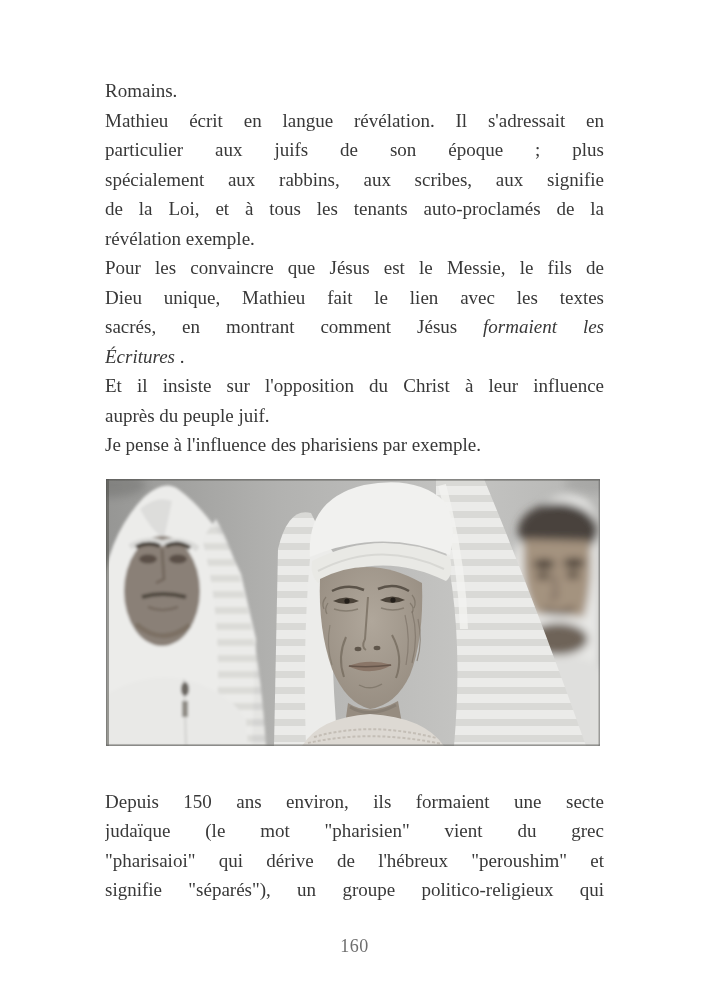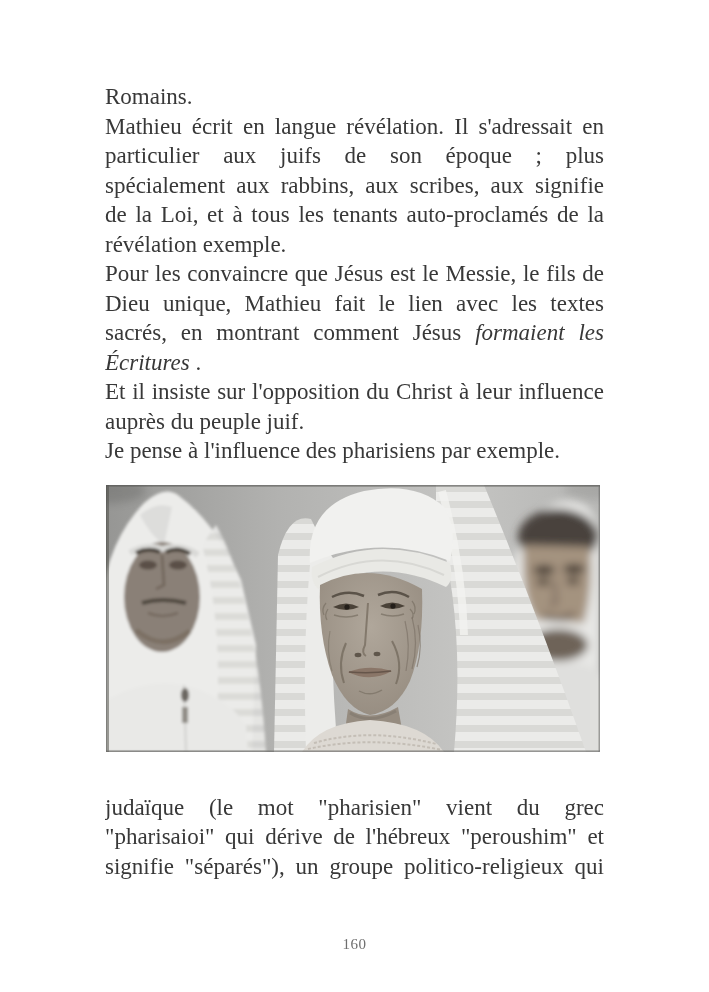--- a/index.html
+++ b/index.html
@@ -6,23 +6,23 @@
   .page {
     position: relative;
     width: 709px; height: 992px;
     background: #ffffff;
     font-family: "Liberation Serif", serif;
     color: #383838;
     overflow: hidden;
   }
   .content {
     position: absolute;
-    left: 105px; top: 82px;
+    left: 105px; top: 76px;
     width: 499px;
-    font-size: 23px;
+    font-size: 19px;
   }
   .line {
     height: 29.5px;
     line-height: 29.5px;
     overflow: hidden;
     white-space: normal;
   }
   .just {
     text-align: justify;
     text-align-last: justify;
@@ -32,21 +32,21 @@
     margin: 19px 0 0 1px;
     width: 494px; height: 267px;
   }
   .photo-wrap svg { display:block; }
   .para6 { margin-top: 41px; }
   .pageno {
     position: absolute;
     top: 936px; left: 0;
     width: 709px;
     text-align: center;
-    font-size: 15px;
+    font-size: 18px;
     color: #6e6e6e;
     letter-spacing: 0.5px;
   }
   i { font-style: italic; }
 </style>
 </head>
 <body>
 
 <div class="page">
 
@@ -200,20 +200,21 @@
           <rect x="0" y="265" width="494" height="2" fill="#7a7a76" opacity="0.45"></rect>
           <rect x="492" y="0" width="2" height="267" fill="#8a8a86" opacity="0.4"></rect>
           <ellipse cx="6" cy="6" rx="34" ry="12" fill="#3c3c3a" opacity="0.22" filter="url(#heavy)"></ellipse>
           <ellipse cx="488" cy="4" rx="30" ry="10" fill="#3c3c3a" opacity="0.12" filter="url(#heavy)"></ellipse>
           <rect x="0.5" y="0.5" width="493" height="266" fill="none" stroke="#4a4a4a" stroke-opacity="0.3"></rect>
         </g>
       </svg>
     </figure>
 
     <div class="para6">
+      <div class="line just">Depuis 150 ans environ, ils formaient une secte</div>
       <div class="line just">judaïque (le mot "pharisien" vient du grec</div>
       <div class="line just">"pharisaioi" qui dérive de l'hébreux "peroushim" et</div>
       <div class="line just">signifie "séparés"), un groupe politico-religieux qui</div>
     </div>
 
   </div>
 
   <div class="pageno">160</div>
 
 </div>

